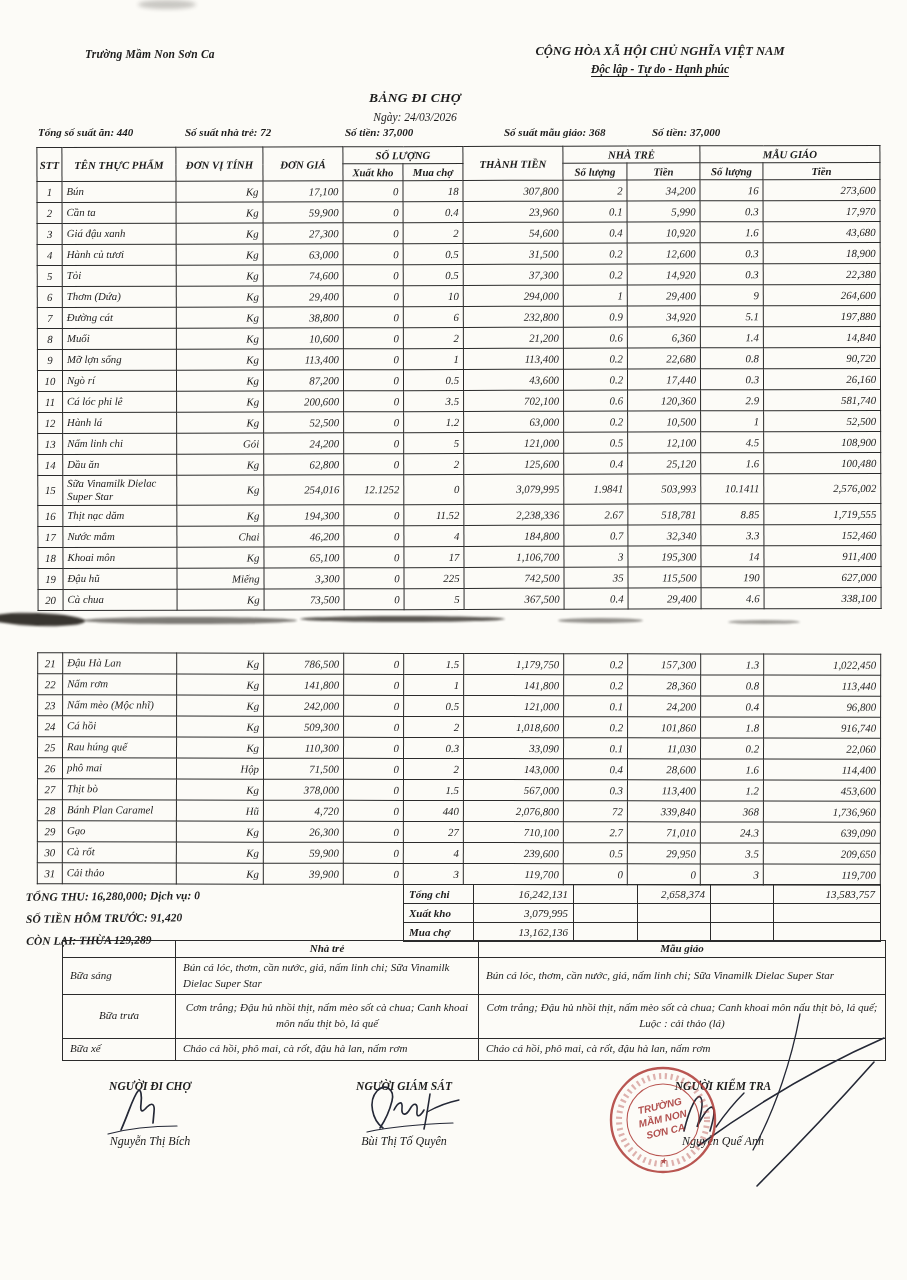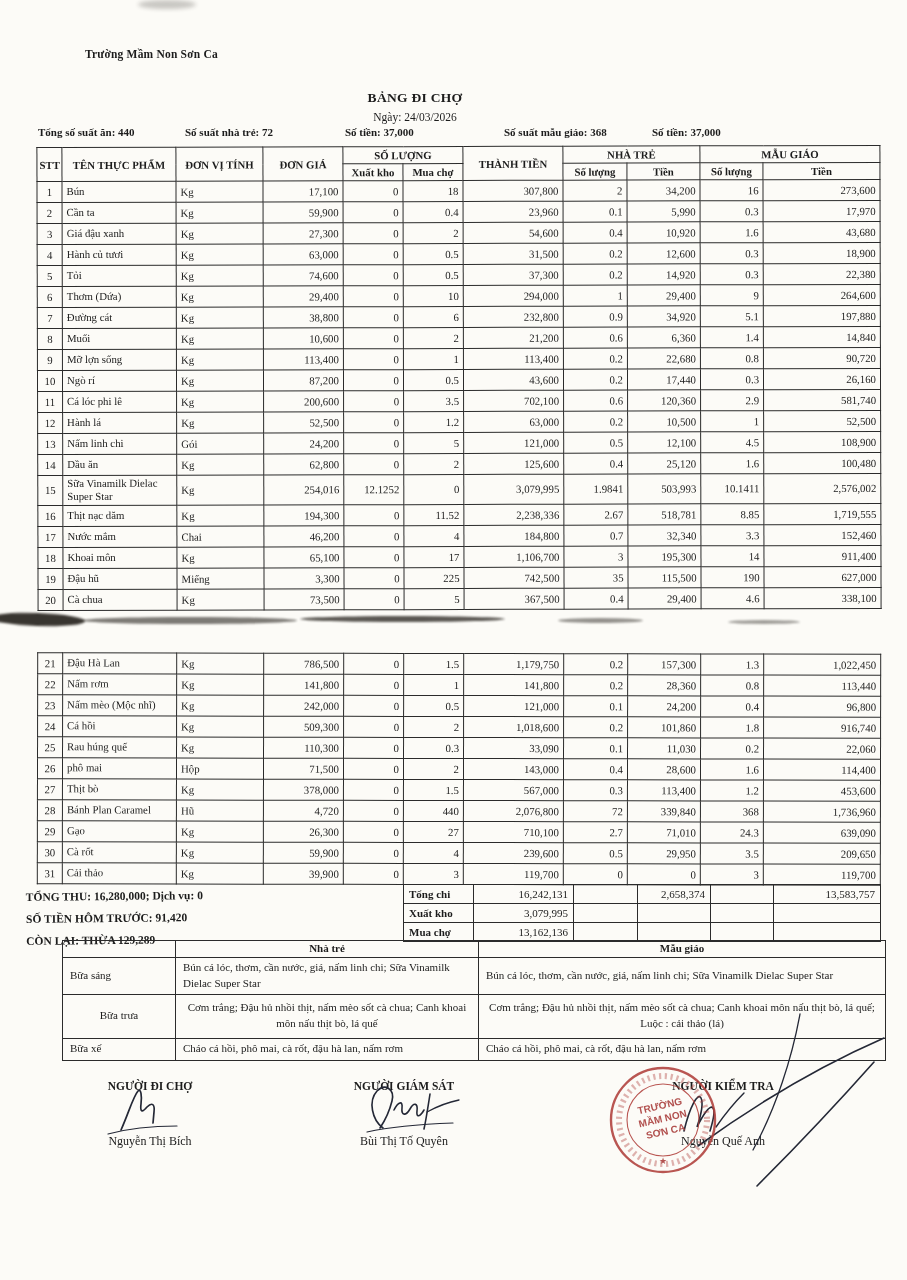--- a/index.html
+++ b/index.html
@@ -1,20 +1,21 @@
 <!DOCTYPE html>
 <html><head>
 <meta charset="utf-8">
 <style>
   * { box-sizing: border-box; }
   html,body { margin:0; padding:0; background:#d8d7d3; }
   .page {
     position:relative; width:907px; height:1280px; margin:0 auto;
     background:#fcfbf7; color:#1c1c1c; overflow:hidden;
     font-family:"Liberation Serif","DejaVu Serif",serif;
+    font-style:italic;
   }
   
   .school { position:absolute; left:85px; top:48px; font-weight:bold; font-size:11.5px; letter-spacing:.2px; }
   .rep-block { position:absolute; left:470px; top:44px; width:380px; text-align:center; }
   .republic { font-weight:bold; font-size:12.5px; }
   .motto { font-weight:bold; font-size:11.5px; margin-top:4px; display:inline-block;
            border-bottom:1.2px solid #1c1c1c; padding-bottom:1px; }
   .doc-title { position:absolute; left:0; top:90px; width:830px; text-align:center; font-weight:bold; font-size:13.5px; letter-spacing:.3px; }
   .doc-date  { position:absolute; left:0; top:111px; width:830px; text-align:center; font-size:11.5px; }
   .stat { position:absolute; top:126px; font-weight:bold; font-size:11px; white-space:nowrap; }
@@ -23,21 +24,21 @@
   
   table.main { position:absolute; left:37px; width:843px; border-collapse:collapse; table-layout:fixed; }
   #table1 { top:146px; transform:rotate(-0.15deg); }
   #table2 { top:653px; transform:rotate(0.1deg); }
   table.main th, table.main td { border:1px solid #2b2b2b; overflow:hidden; }
   table.main { border:1.5px solid #222; }
   table.main th { font-weight:bold; font-size:10.8px; text-align:center; padding:1px 2px; height:17px; }
   table.main tbody td { height:21px; font-size:10.8px; padding:1px 4px; }
   .c-stt  { text-align:center; font-size:10.3px; }
   .c-name { text-align:left; font-size:11px; padding-left:5px; line-height:1.25; }
-  .c-unit { text-align:left; }
+  .c-unit { text-align:right; }
   .c-num  { text-align:right; padding-right:5px; font-variant-numeric:tabular-nums; }
 
   
   .sumleft { position:absolute; left:26px; top:885px; font-weight:bold; font-size:11.5px; transform:rotate(-0.6deg); line-height:22px; white-space:nowrap; }
   #sumtable { position:absolute; left:403px; top:884px; width:477px; border-collapse:collapse; table-layout:fixed; border:1.2px solid #222; }
   #sumtable td { border:1px solid #2b2b2b; font-size:11px; height:19px; padding:0 5px; }
   .s-label { font-weight:bold; text-align:left; }
   .s-num { text-align:right; font-variant-numeric:tabular-nums; }
 
   
@@ -68,20 +69,24 @@
 <div class="page">
 
   <div class="smudge sm6"></div>
   <div class="smudge sm1"></div>
   <div class="smudge sm2"></div>
   <div class="smudge sm3"></div>
   <div class="smudge sm4"></div>
   <div class="smudge sm5"></div>
 
   <div class="school">Trường Mầm Non Sơn Ca</div>
+  <div class="rep-block">
+    <div class="republic">CỘNG HÒA XÃ HỘI CHỦ NGHĨA VIỆT NAM</div>
+    <div><span class="motto">Độc lập - Tự do - Hạnh phúc</span></div>
+  </div>
   <div class="doc-title">BẢNG ĐI CHỢ</div>
   <div class="doc-date">Ngày: 24/03/2026</div>
   <span class="stat s0">Tổng số suất ăn: 440</span>
   <span class="stat s1">Số suất nhà trẻ: 72</span>
   <span class="stat s2">Số tiền: 37,000</span>
   <span class="stat s3">Số suất mẫu giáo: 368</span>
   <span class="stat s4">Số tiền: 37,000</span>
 
   <table class="main" id="table1">
     <colgroup>

